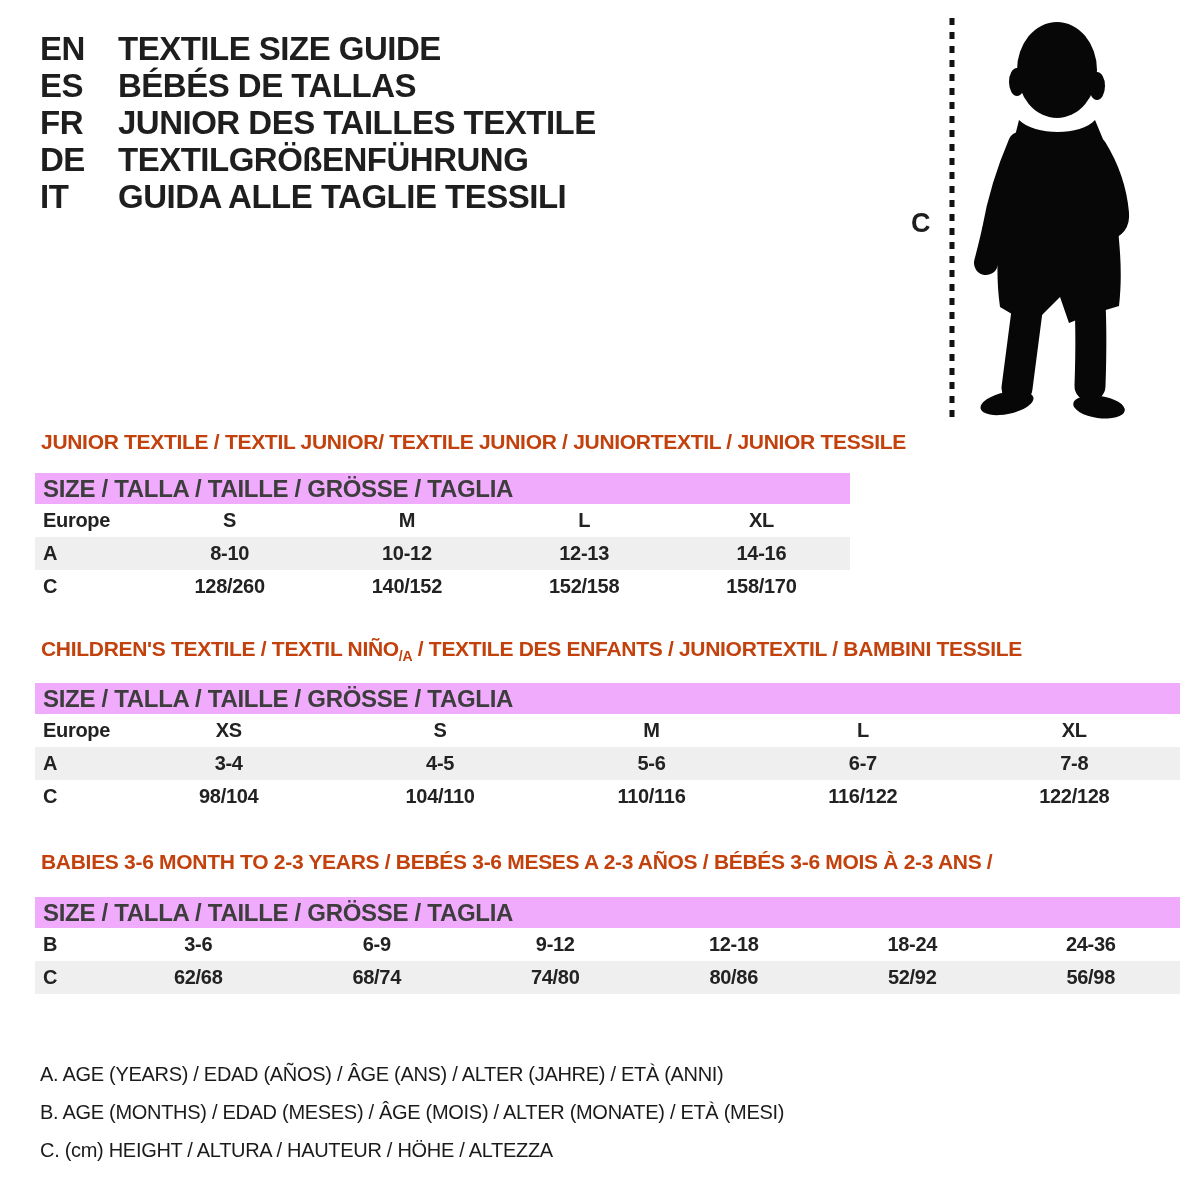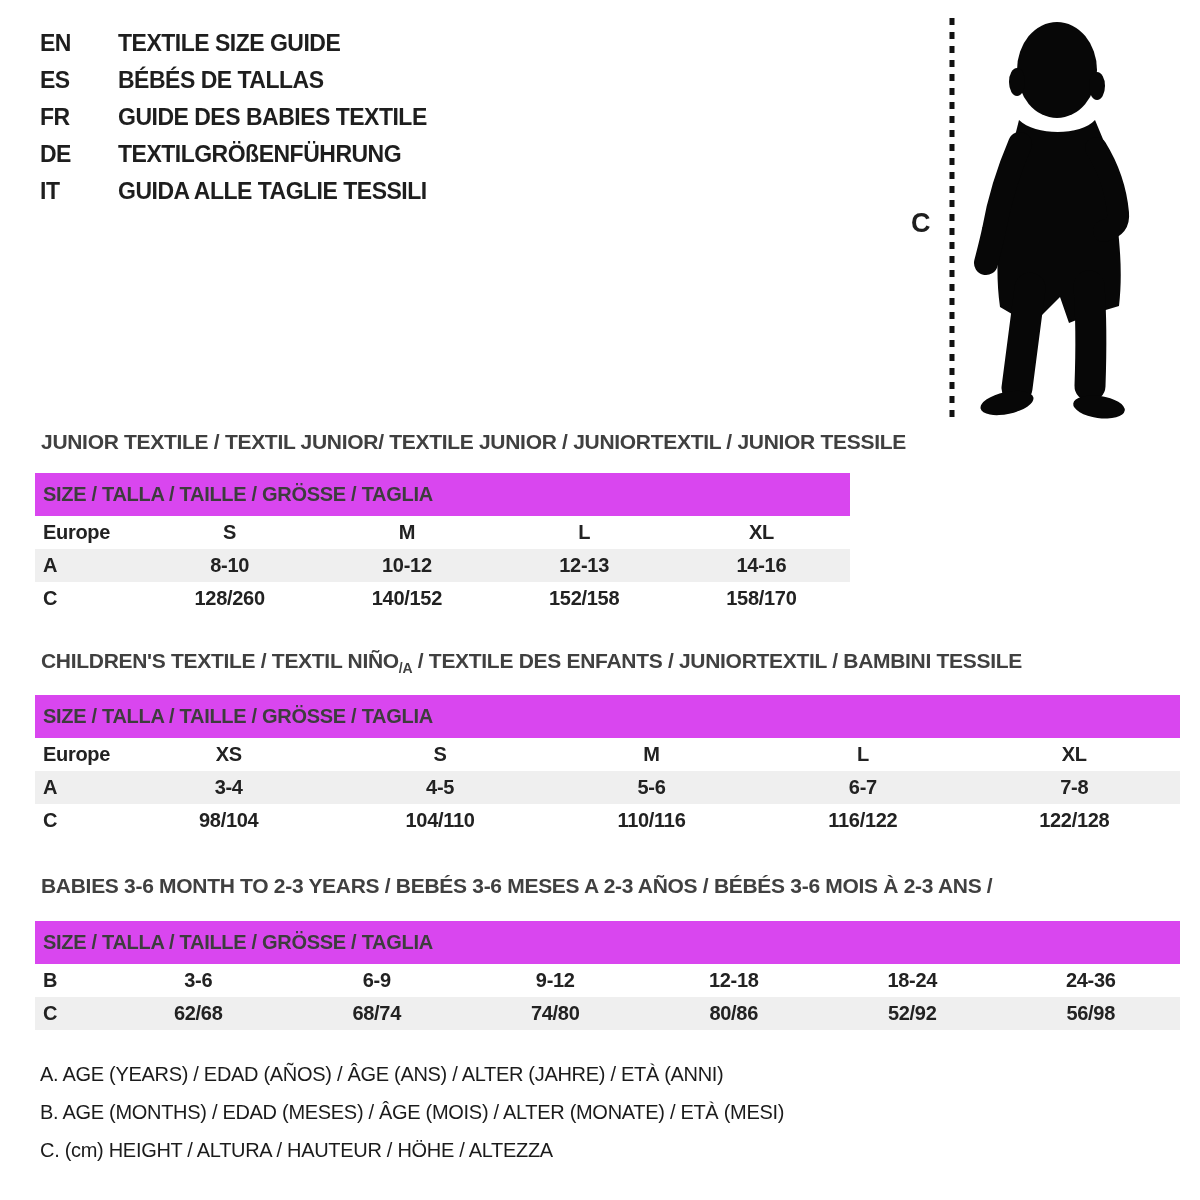--- a/index.html
+++ b/index.html
@@ -6,49 +6,49 @@
   html,body { background:#ffffff; }
   body {
     width:1200px; height:1200px; position:relative;
     font-family:"Liberation Sans", sans-serif;
     color:#1e1e1e; overflow:hidden;
     -webkit-font-smoothing:antialiased;
   }
 
   
   .lang-block { position:absolute; top:30px; left:40px; }
-  .lang-row { display:flex; align-items:flex-start; height:37px; font-size:23px; font-weight:700; letter-spacing:-0.5px; }
+  .lang-row { display:flex; align-items:flex-start; height:37px; font-size:33px; font-weight:700; letter-spacing:-0.5px; }
   .lang-code { width:78px; flex:0 0 78px; }
   .lang-label { white-space:nowrap; }
 
   
   .figure { position:absolute; top:10px; left:895px; width:260px; height:415px; }
   .figure svg { display:block; }
   .figure-label {
     position:absolute; left:16px; top:198px;
     font-size:27px; font-weight:700;
   }
 
   
   .content { position:absolute; top:430px; left:35px; width:1145px; }
   .section-title {
     font-size:21px; font-weight:700; letter-spacing:-0.3px;
-    margin-left:6px; white-space:nowrap; color:#404040;
+    margin-left:6px; white-space:nowrap; color:#c2410c;
   }
   .title-sub { font-size:14px; vertical-align:sub; font-weight:700; }
 
   table.size-table { border-collapse:collapse; table-layout:fixed; margin-top:19px; }
   table.size-table td {
     font-size:20px; font-weight:700; letter-spacing:-0.3px;
     text-align:center; height:33px; vertical-align:middle; color:#222;
   }
   table.size-table td.row-label { text-align:left; padding-left:8px;margin-left:15px; }
   tr.band td {
-    background:#d946ef; color:#3d3d3d; text-align:left;
-    padding-left:8px; height:43px; font-size:20px;
+    background:#f0abfc; color:#3d3d3d; text-align:left;
+    padding-left:8px; height:31px; font-size:24px;
   }
   tr.shaded td { background:#efefef; }
 
   .sec-gap-1 { margin-top:34px; }
   .sec-gap-2 { margin-top:30px; }
   .babies-title-line { line-height:38px; }
 
   
   .footnotes { position:absolute; top:1063px; left:40px; }
   .footnote { font-size:20px; font-weight:400; letter-spacing:-0.3px; height:38px; white-space:nowrap; color:#1b1b1b; }
@@ -60,21 +60,21 @@
   <div class="lang-row">
     <span class="lang-code">EN</span>
     <span class="lang-label">TEXTILE SIZE GUIDE</span>
   </div>
   <div class="lang-row">
     <span class="lang-code">ES</span>
     <span class="lang-label">BÉBÉS DE TALLAS</span>
   </div>
   <div class="lang-row">
     <span class="lang-code">FR</span>
-    <span class="lang-label">GUIDE DES BABIES TEXTILE</span>
+    <span class="lang-label">JUNIOR DES TAILLES TEXTILE</span>
   </div>
   <div class="lang-row">
     <span class="lang-code">DE</span>
     <span class="lang-label">TEXTILGRÖßENFÜHRUNG</span>
   </div>
   <div class="lang-row">
     <span class="lang-code">IT</span>
     <span class="lang-label">GUIDA ALLE TAGLIE TESSILI</span>
   </div>
 </div>

